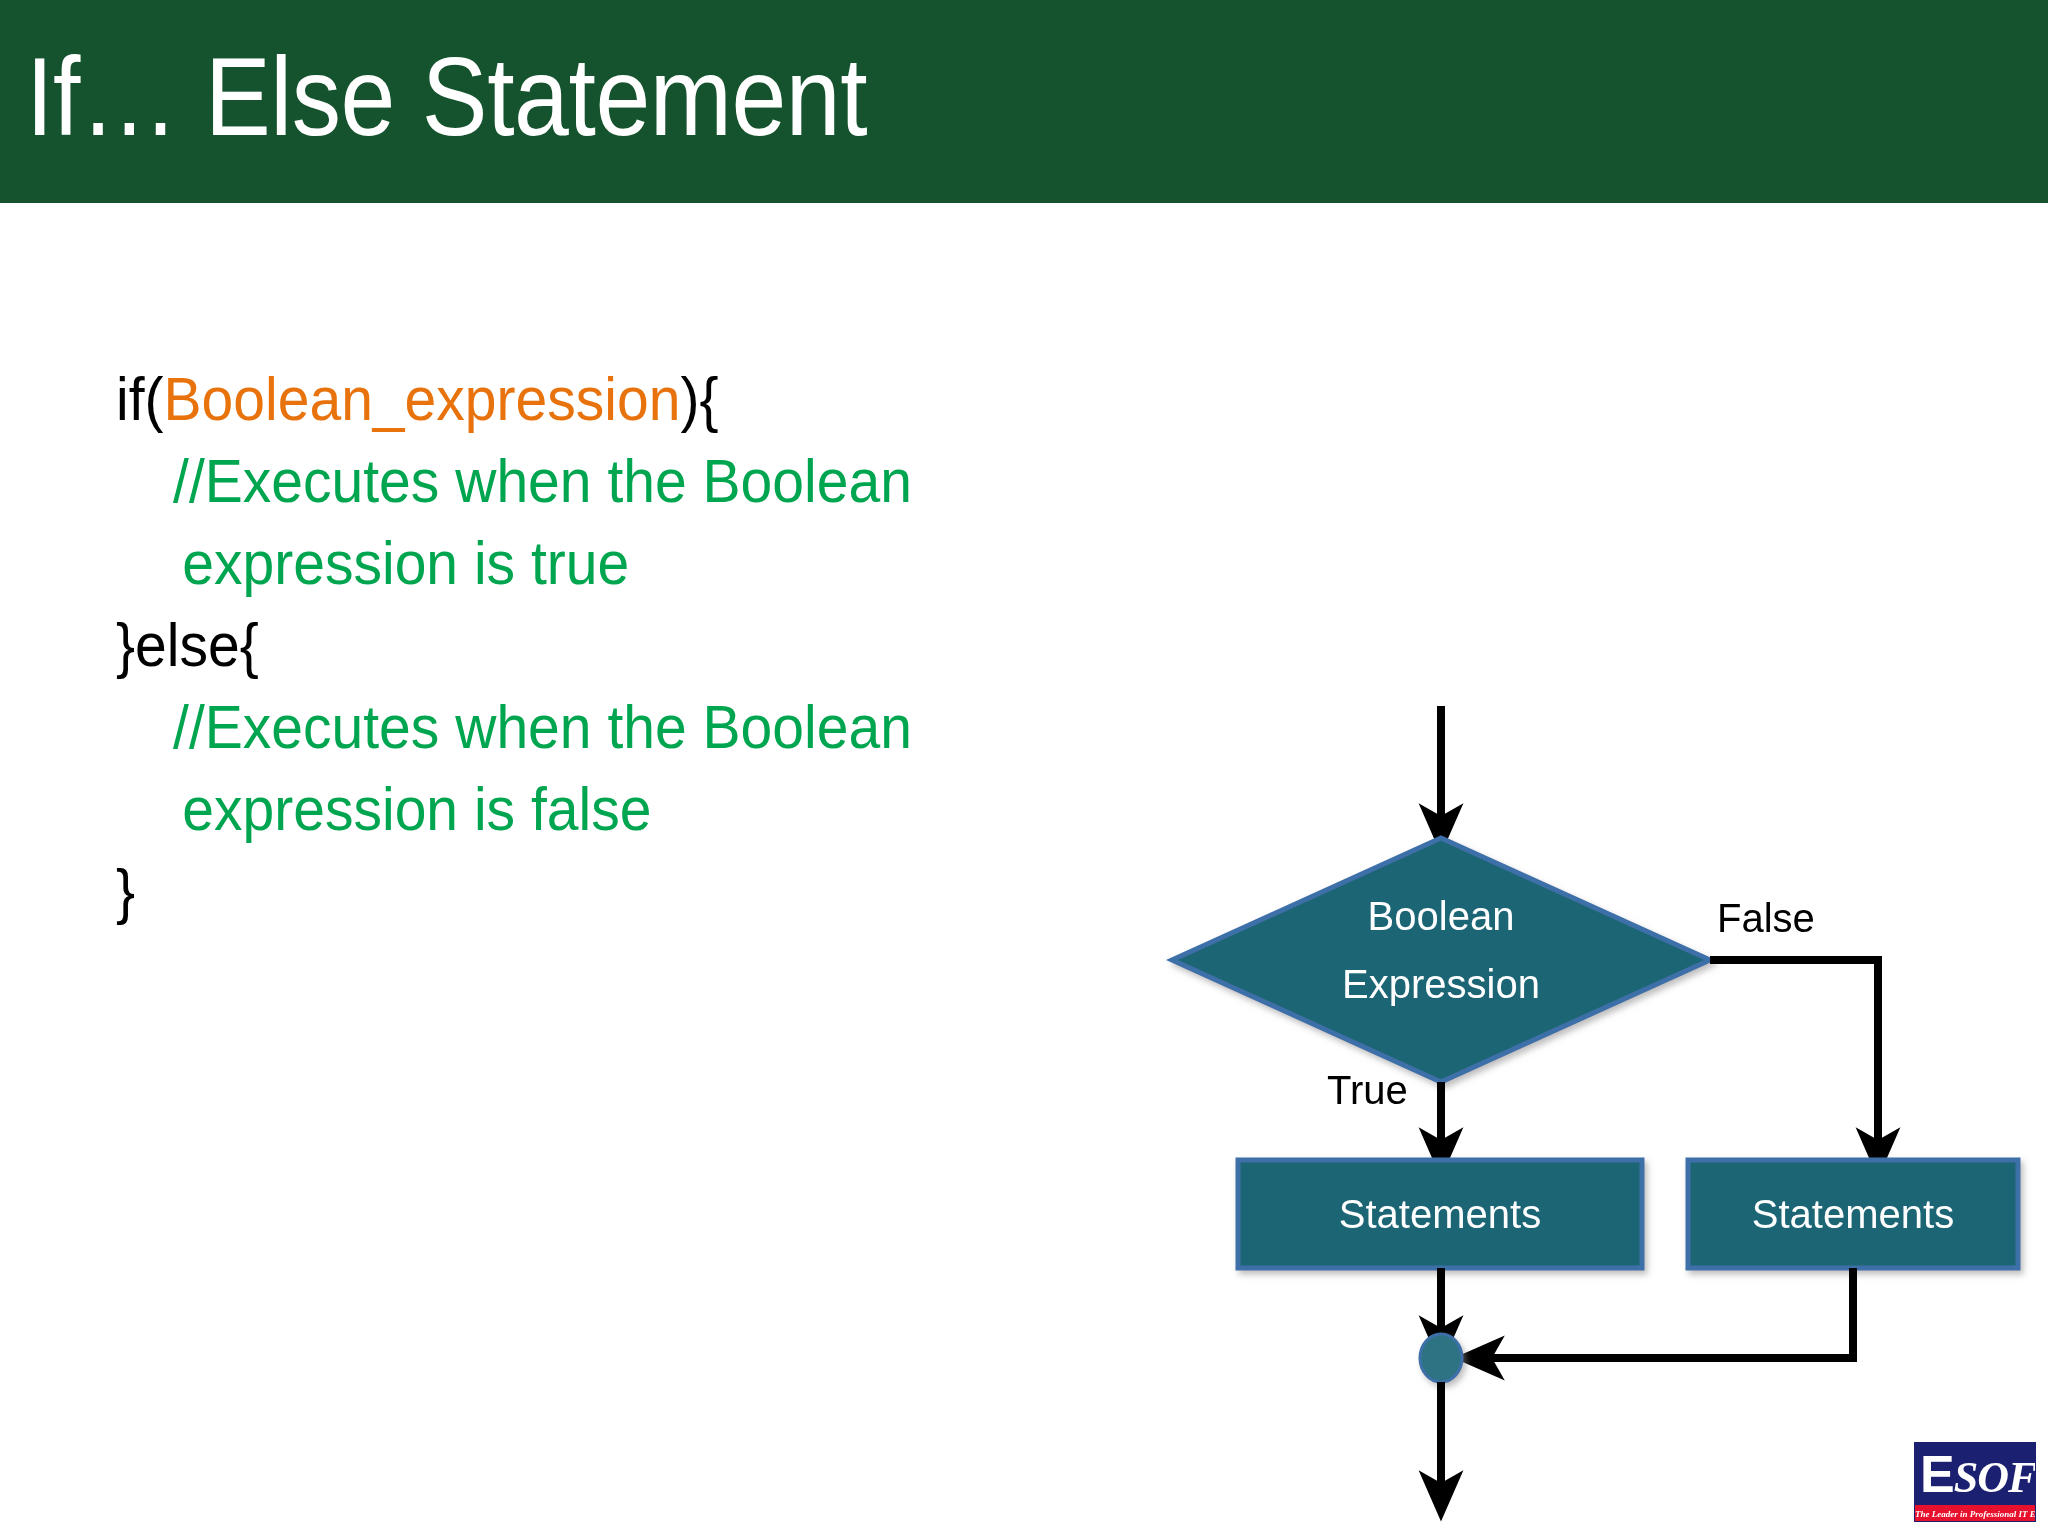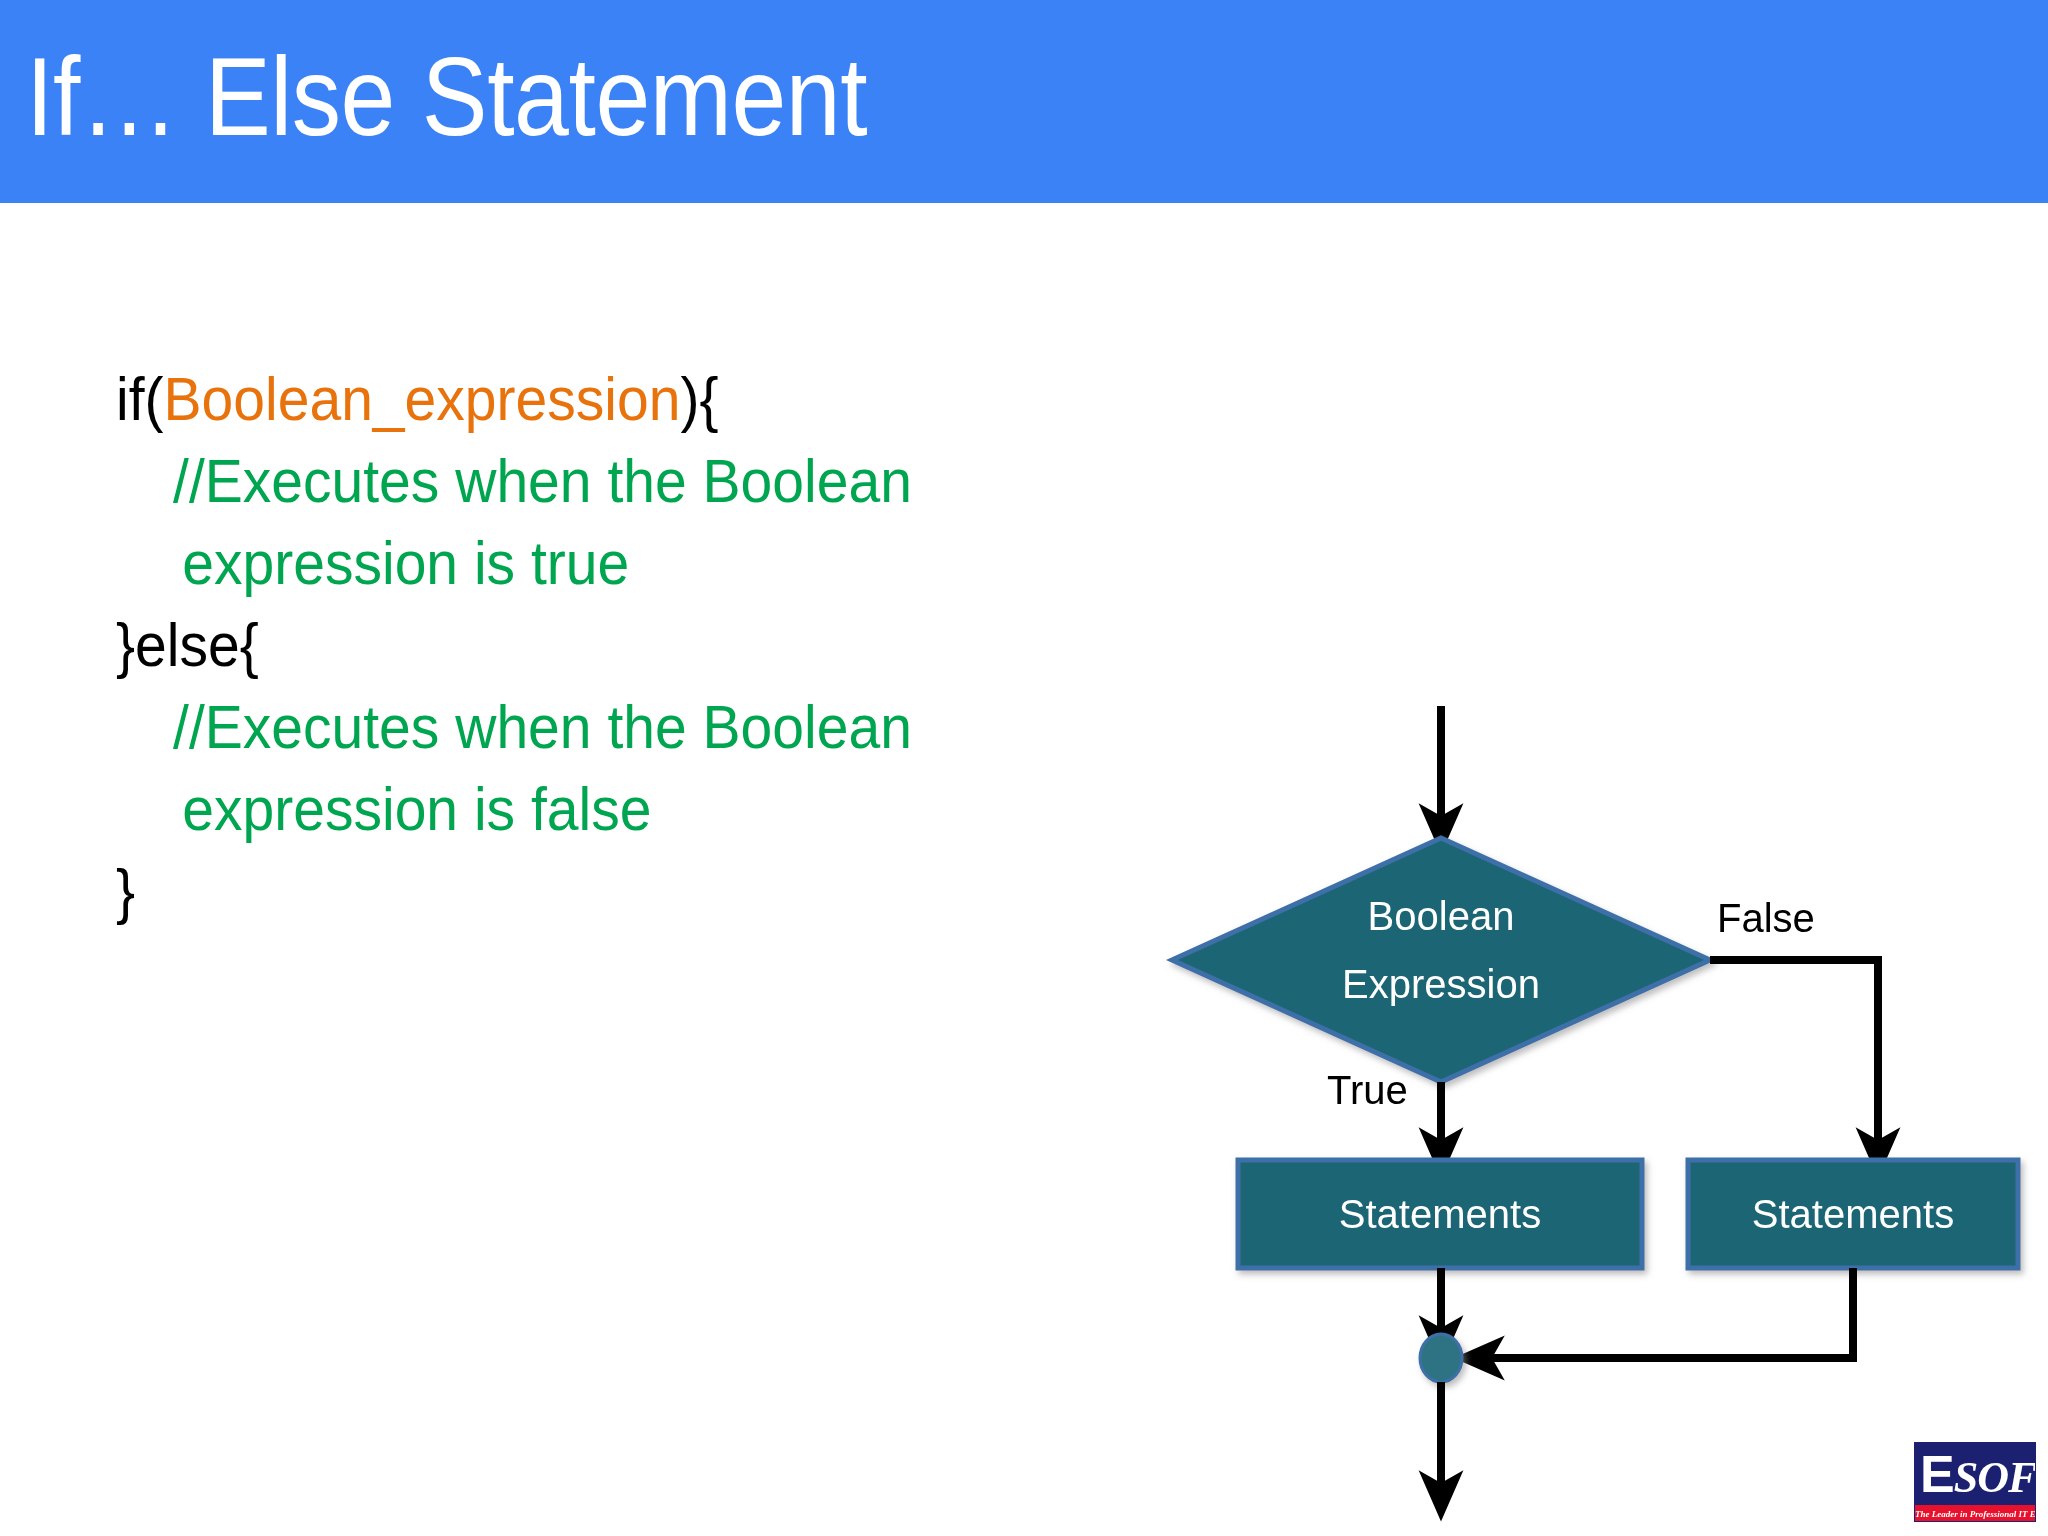--- a/index.html
+++ b/index.html
@@ -14,21 +14,21 @@
     font-family: "Liberation Sans", sans-serif;
     position: relative;
   }
 
   
   #slide-header {
     position: absolute;
     left: 0; top: 0;
     width: 2048px;
     height: 203px;
-    background: #3b82f6;
+    background: #14532d;
   }
   #slide-title {
     position: absolute;
     left: 26px;
     top: 22px;
     font-size: 112px;
     line-height: 150px;
     color: #FFFFFF;
     font-weight: 400;
     letter-spacing: -0.5px;

